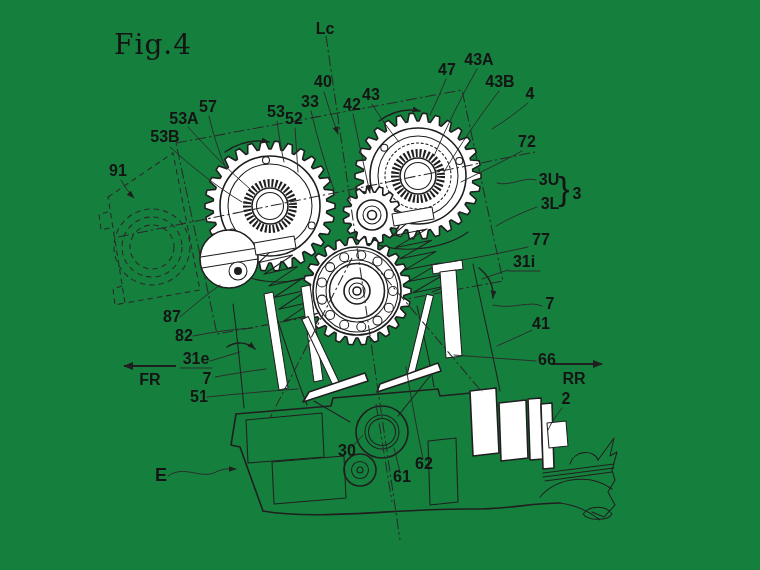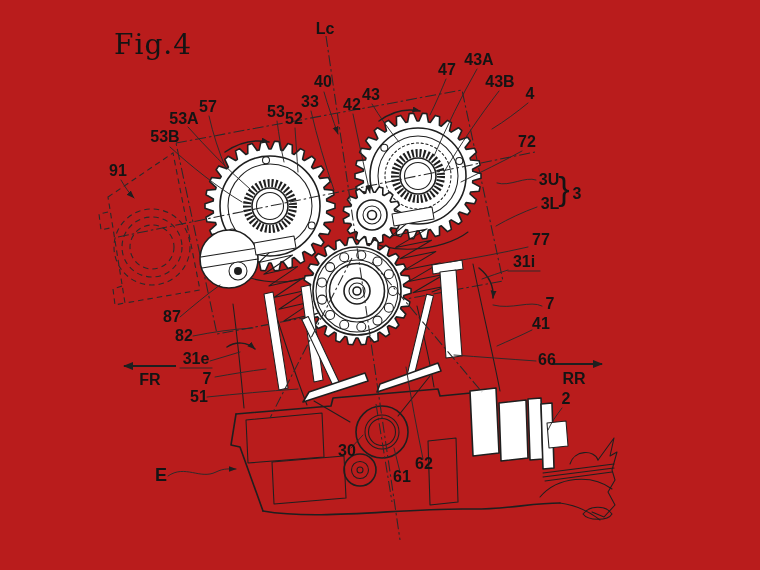--- a/index.html
+++ b/index.html
@@ -1,16 +1,16 @@
 <!DOCTYPE html>
 <html><head>
 <meta charset="utf-8">
 <style>
   html,body{margin:0;padding:0;background:#ffffff;}
-  .sheet{position:relative;width:760px;height:570px;background:#b91c1c;overflow:hidden;
+  .sheet{position:relative;width:760px;height:570px;background:#15803d;overflow:hidden;
          font-family:"Liberation Sans",sans-serif;}
   svg{display:block}
   .ink{stroke:#1f1f1f;stroke-width:1.6;fill:none;stroke-linejoin:round;stroke-linecap:round;}
   .thin{stroke-width:1.05;}
   .wf{fill:#ffffff;}
   .leader{stroke:#2a2a2a;stroke-width:.95;fill:none;stroke-linecap:round;}
   .rot{stroke:#1f1f1f;stroke-width:1.5;fill:none;stroke-linecap:round;}
   .dd{stroke:#2a2a2a;stroke-width:1.05;fill:none;stroke-dasharray:11 3 2.5 3;}
   .dash{stroke:#2a2a2a;stroke-width:1.1;fill:none;stroke-dasharray:5.5 4;}
   .hatch{stroke:#1f1f1f;stroke-width:8;fill:none;stroke-dasharray:2 1.9;}

